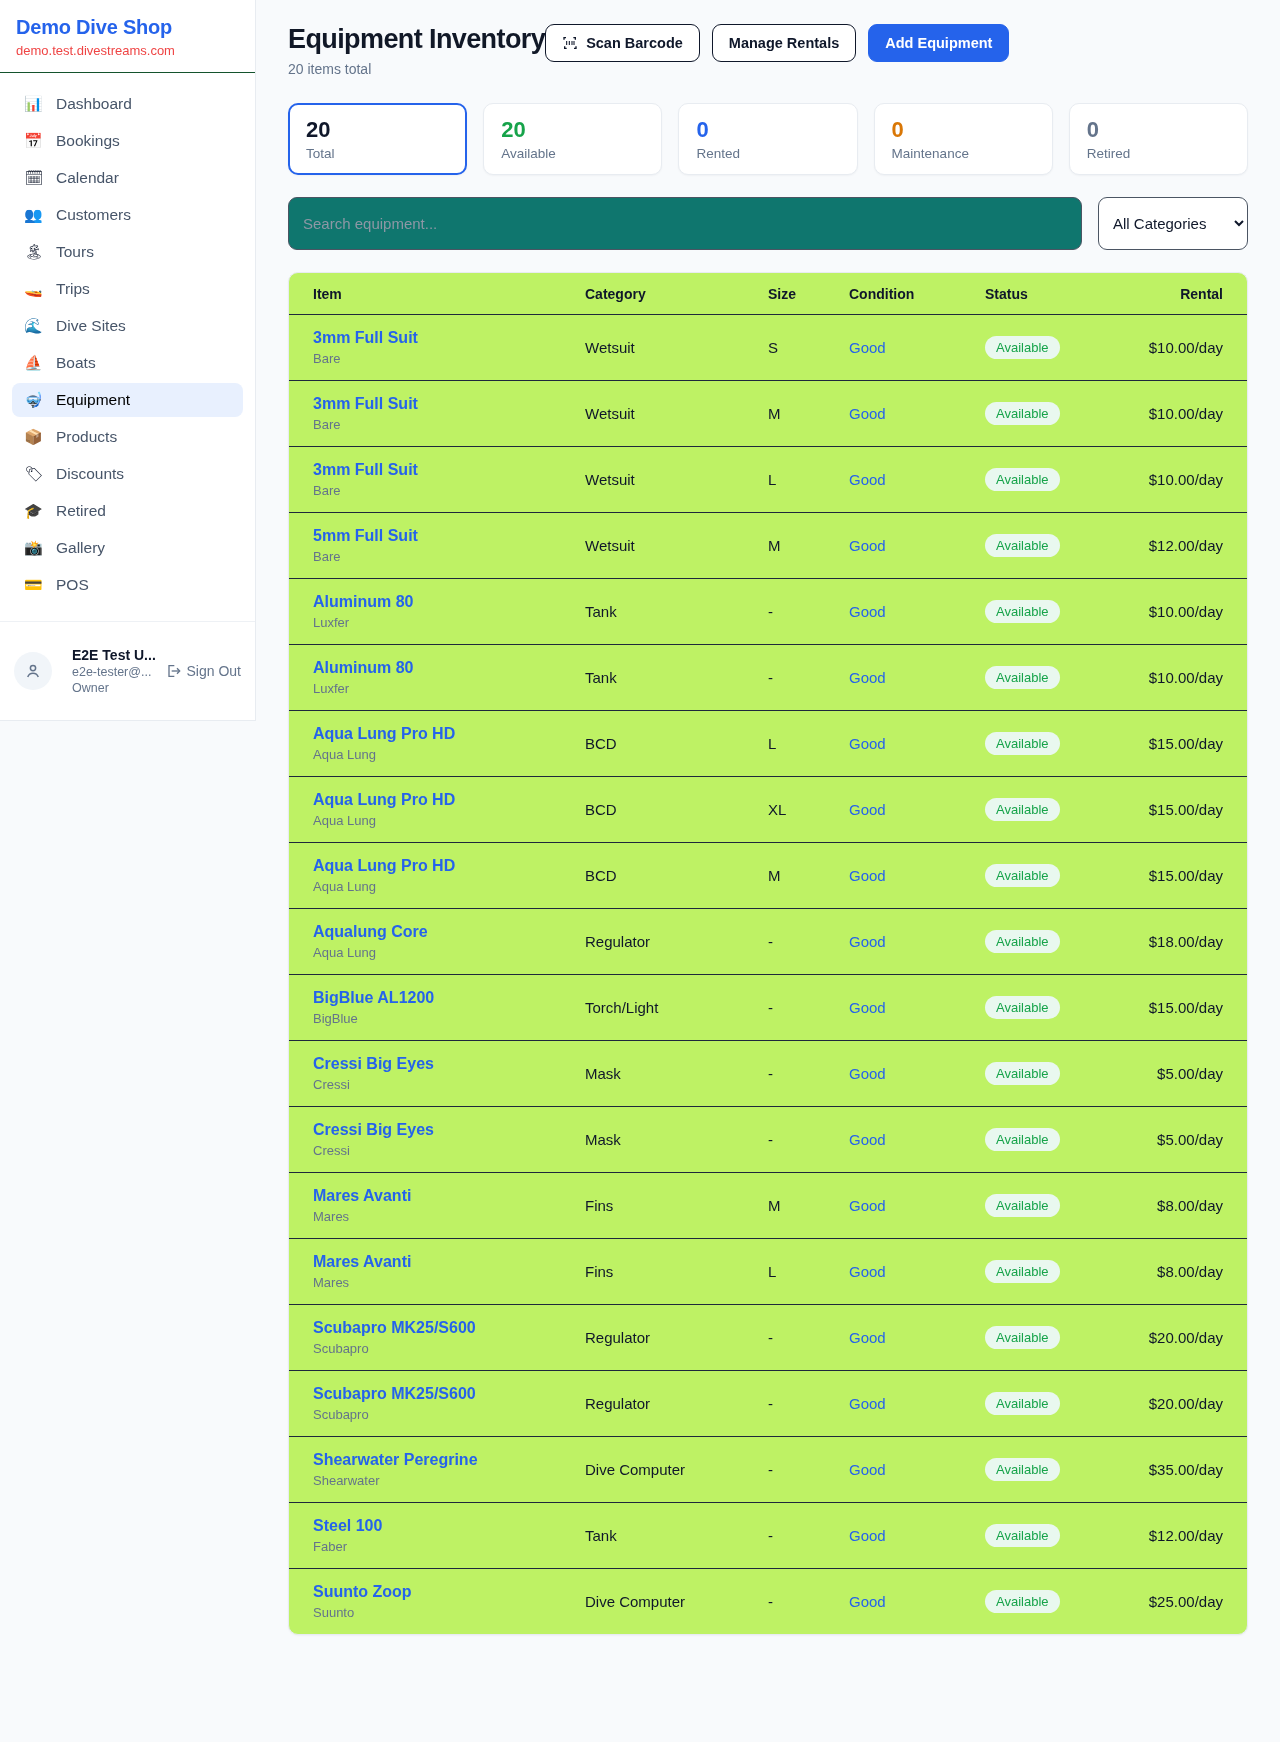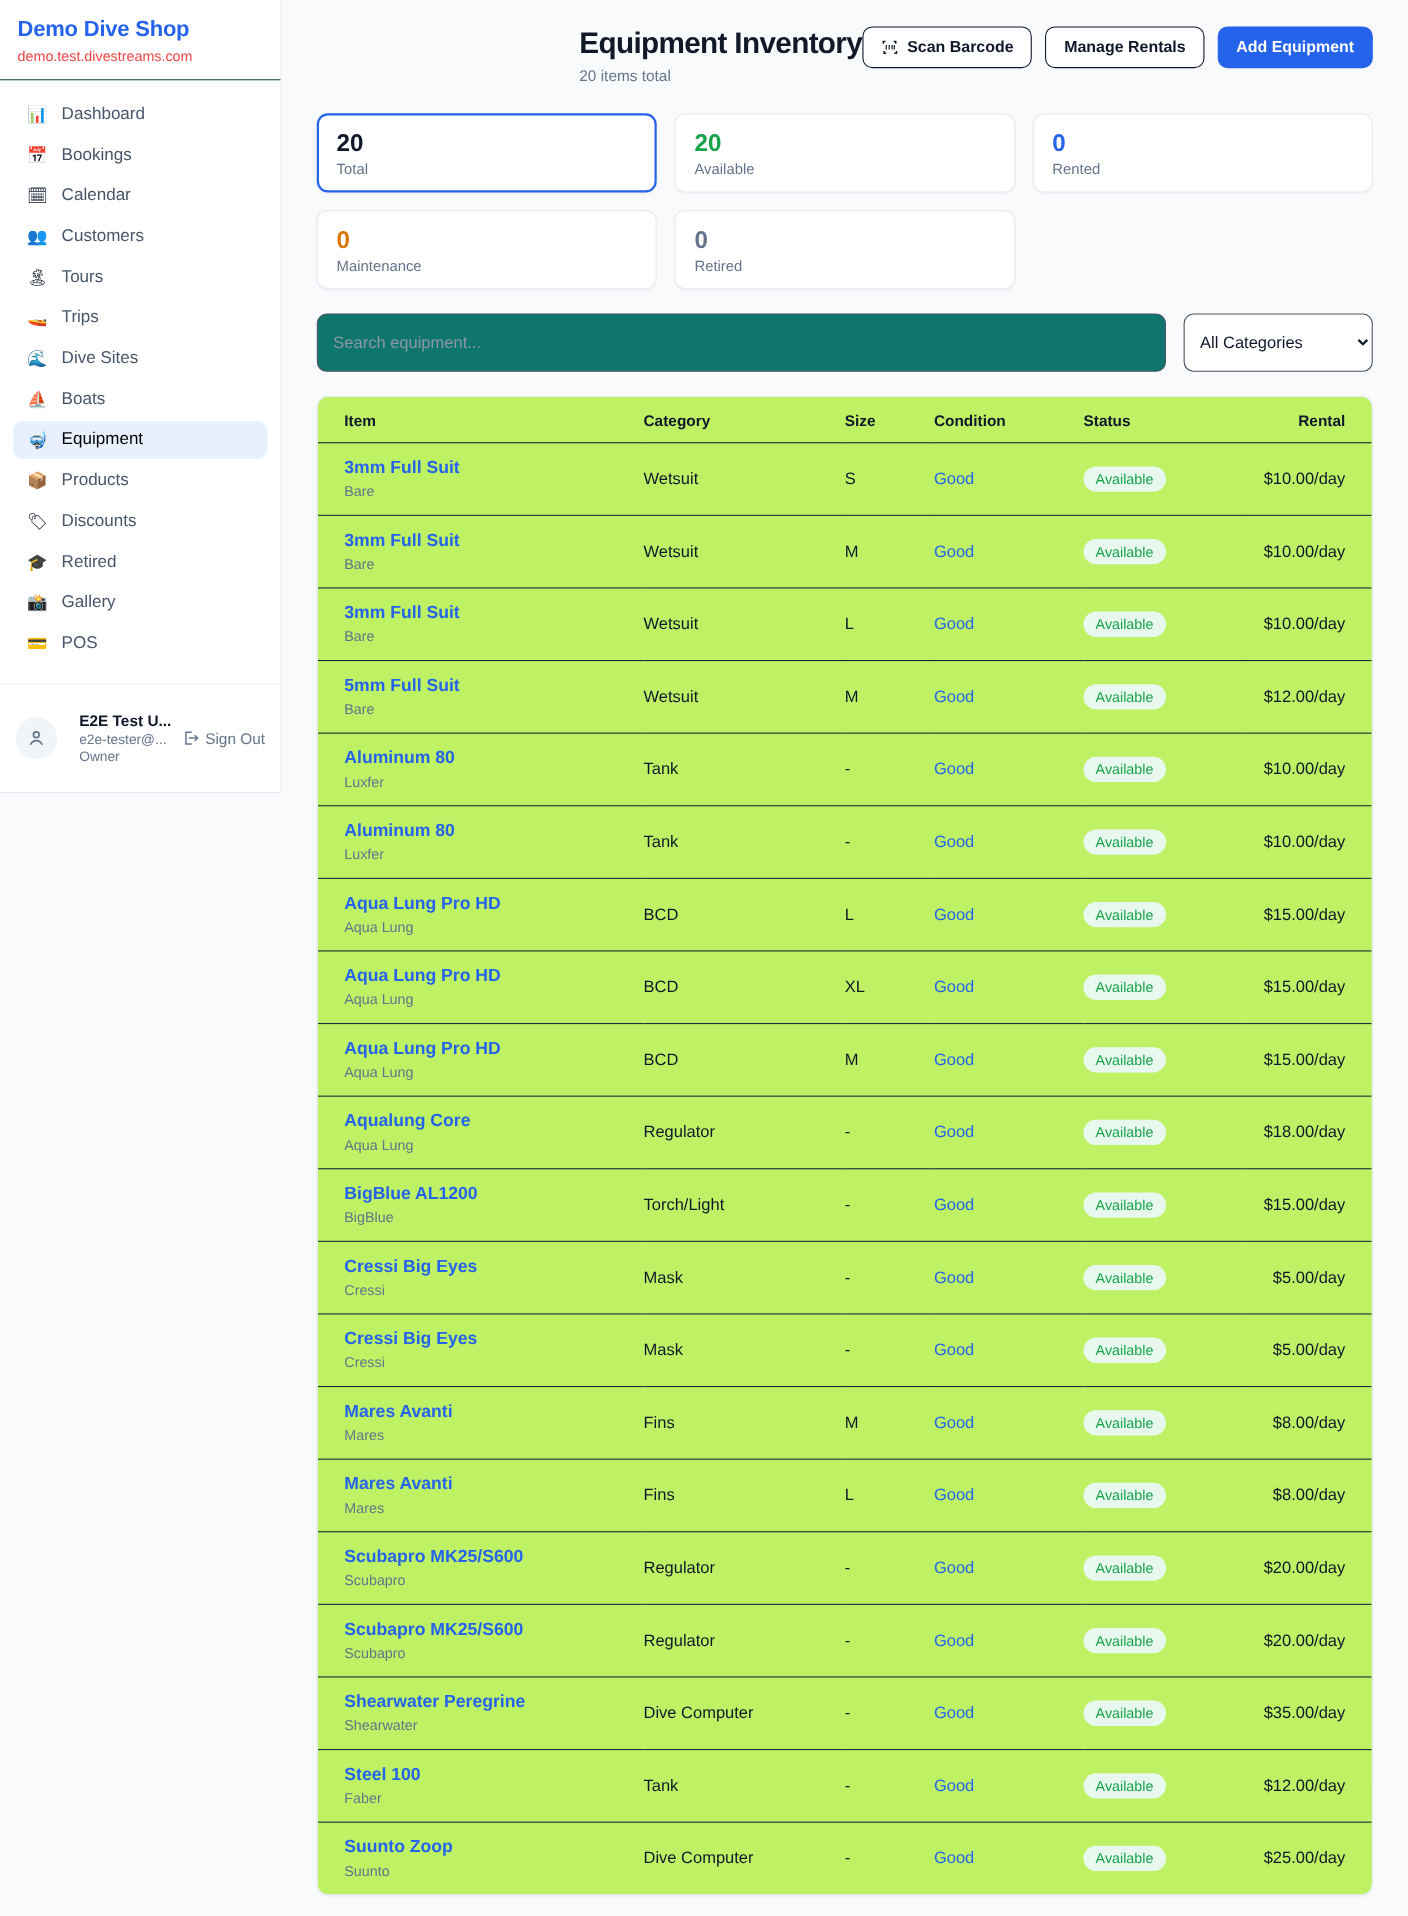--- a/index.html
+++ b/index.html
@@ -20,39 +20,39 @@
   .nav-item.active .nav-label { color: #000000; }
   .user-box { border-top: 1px solid #eef1f5; padding: 25px 14px; display: flex; align-items: center; gap: 20px; }
   .avatar { width: 38px; height: 38px; border-radius: 50%; background: #f1f5f9; display: flex; align-items: center; justify-content: center; flex-shrink: 0; }
   .user-meta { min-width: 0; flex: 1; }
   .user-name { font-size: 14px; font-weight: 700; color: #0f172a; white-space: nowrap; }
   .user-email, .user-role { font-size: 12.5px; color: #64748b; margin-top: 2px; white-space: nowrap; }
   .signout { display: flex; align-items: center; gap: 6px; color: #64748b; font-size: 14px; cursor: pointer; flex-shrink: 0; }
 
   
   .main { flex: 1; padding: 24px 32px 40px; min-width: 0; }
-  .page-header { display: flex; justify-content: flex-end; align-items: flex-start; }
+  .page-header { display: flex; justify-content: flex-start; align-items: flex-start; }
   .page-title { font-size: 27px; font-weight: 700; letter-spacing: -0.6px; color: #111827; }
   .page-subtitle { font-size: 14px; color: #64748b; margin-top: 6px; }
   .header-actions { display: flex; gap: 12px; align-items: center; }
   .btn { display: inline-flex; align-items: center; gap: 8px; font-size: 14.5px; font-weight: 600; border-radius: 9px; padding: 10px 16px; cursor: pointer; background: #fff; border: 1px solid #0f172a; color: #0f172a; font-family: inherit; }
   .btn-primary { background: #2563eb; border: 1px solid #2563eb; color: #fff; }
 
   
-  .stats { display: grid; grid-template-columns: repeat(3, 1fr); gap: 16px; margin-top: 26px; }
+  .stats { display: grid; grid-template-columns: repeat(5, 1fr); gap: 16px; margin-top: 26px; }
   .stat-card { background: #fff; border: 1px solid #e8ecf1; border-radius: 10px; padding: 13px 17px; box-shadow: 0 1px 2px rgba(15,23,42,0.04); }
   .stat-card.selected { border: 2px solid #2563eb; padding: 12px 16px; }
   .stat-value { font-size: 22px; font-weight: 700; }
   .stat-label { font-size: 13.5px; color: #64748b; margin-top: 3px; }
 
   
   .filters { display: flex; gap: 16px; margin-top: 22px; }
   .search-input { flex: 1; font-family: inherit; font-size: 15px; padding: 17px 14px; border: 1px solid #4b5563; border-radius: 9px; background: #0f766e; color: #0f172a; }
   .search-input::placeholder { color: #8d97a5; }
-  .category-select { width: 172px; font-family: inherit; font-size: 15px; padding: 10px 10px; border: 1px solid #4b5563; border-radius: 9px; background: #fff; color: #0f172a; }
+  .category-select { width: 150px; font-family: inherit; font-size: 15px; padding: 10px 10px; border: 1px solid #4b5563; border-radius: 9px; background: #fff; color: #0f172a; }
 
   
   .table-card { background: #bef264; border: 1px solid #e8ecf1; border-radius: 10px; margin-top: 22px; overflow: hidden; box-shadow: 0 1px 2px rgba(15,23,42,0.04); }
   table { width: 100%; border-collapse: collapse; }
   th { text-align: left; font-size: 14px; font-weight: 700; color: #0f172a; padding: 13px 0 12px; border-bottom: 1px solid #1e293b; }
   th.col-rental, td.cell-rental { text-align: right; padding-right: 24px; }
   th.col-item, td.cell-item { padding-left: 24px; }
   td { padding: 14px 0; border-bottom: 1px solid #1e293b; vertical-align: middle; font-size: 15px; color: #0f172a; }
   tr:last-child td { border-bottom: none; }
   .item-name { color: #2563eb; font-size: 16px; font-weight: 600; cursor: pointer; }

